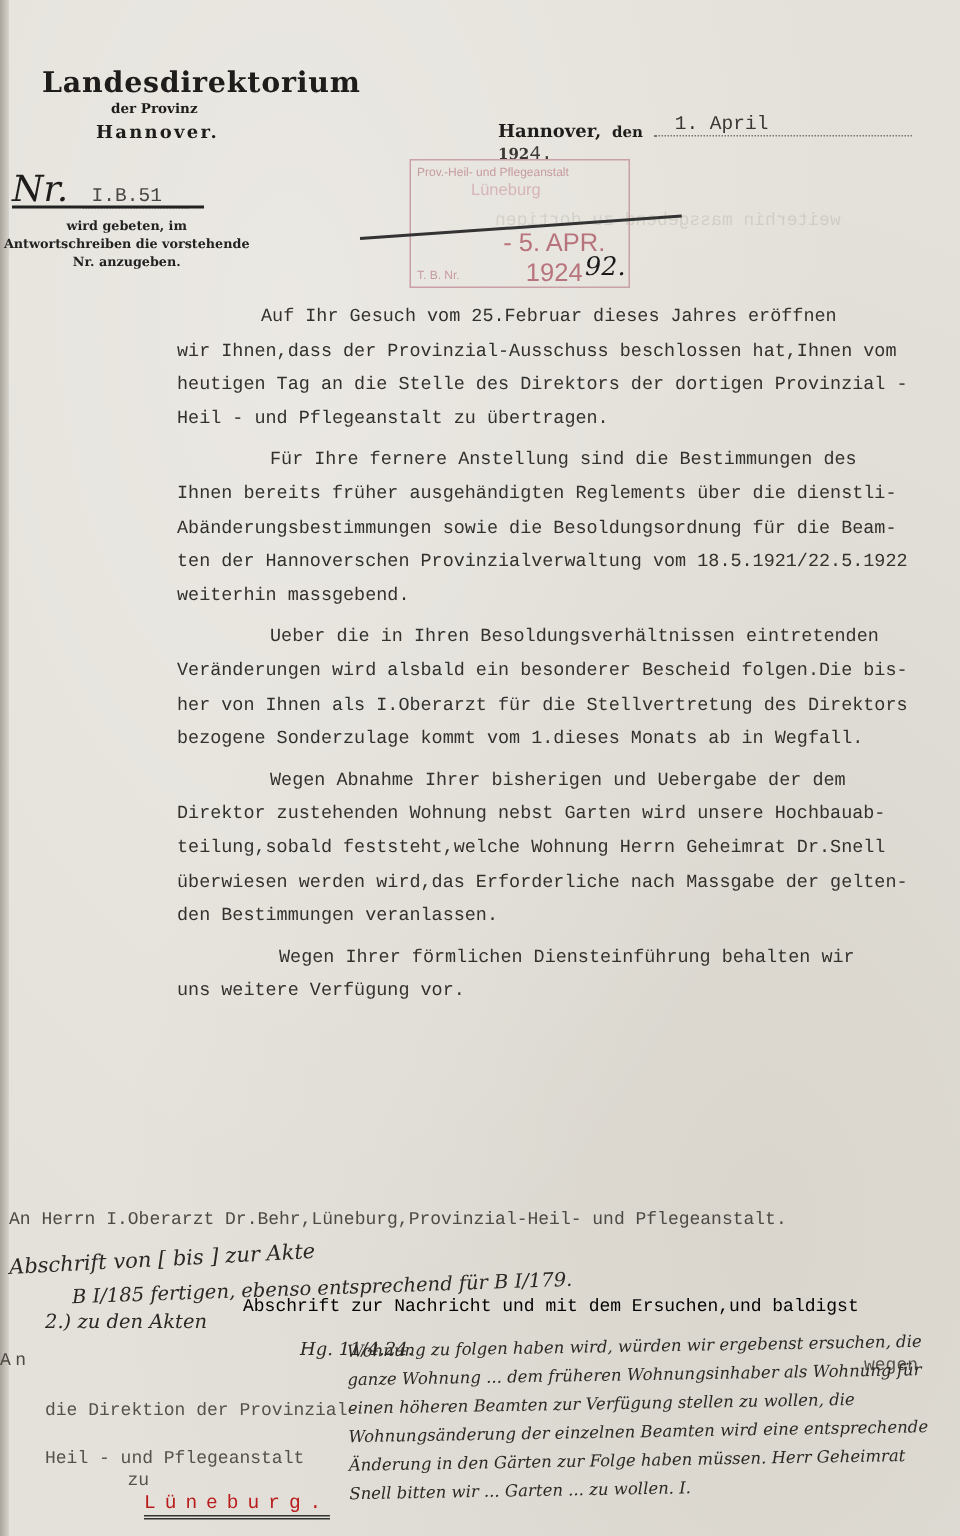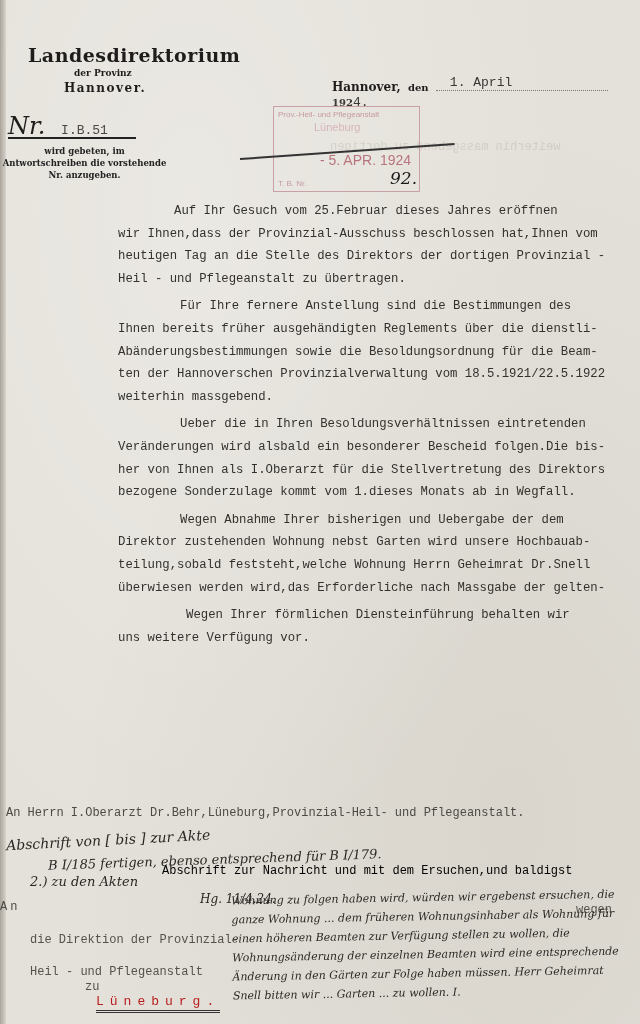--- a/index.html
+++ b/index.html
@@ -25,21 +25,21 @@
   .dateline { position:absolute; left:332px; top:78px; width:300px; font-size:12px; }
   .dateline .city { font-family:"DejaVu Serif", serif; font-weight:bold; color:#1f1d1b; }
   .dateline .den { font-family:"DejaVu Serif", serif; font-size:10px; font-weight:bold; color:#1f1d1b; }
   .dateline .dot-fill { display:inline-block; border-bottom:1px dotted #777; width:172px; position:relative; height:12px; vertical-align:baseline; }
   .dateline .day { position:absolute; left:14px; top:-3px; font-size:13px; }
   .dateline .year { font-family:"DejaVu Serif", serif; font-size:10px; font-weight:bold; }
   .dateline .year-end { font-size:13px; }
   .stamp { position:absolute; left:273px; top:106px; width:145px; height:84px; border:1.5px solid #c9a0a6; color:#c69ba0; font-family:"Liberation Sans", sans-serif; font-size:8px; }
   .stamp .s1 { position:absolute; left:4px; top:3px; }
   .stamp .s2 { position:absolute; left:40px; top:14px; font-size:11px; color:#d6b5b8; }
-  .stamp .s3 { position:absolute; left:46px; top:45px; font-size:14px; color:#b8747c;text-align:center; }
+  .stamp .s3 { position:absolute; left:46px; top:45px; font-size:17px; color:#b8747c;text-align:center; }
   .stamp .s4 { position:absolute; left:4px; top:72px; }
   .stamp-num { position:absolute; left:390px; top:168px; font-family:"DejaVu Serif", serif; font-style:italic; font-size:17px; color:#1a1a1a; }
   .stamp-stroke { position:absolute; left:240px; top:158px; width:215px; height:1.5px; background:#333; transform:rotate(-4deg); transform-origin:left; }
   .body-text { position:absolute; left:118px; top:189px; width:510px; font-size:12.3px; line-height:22.6px; color:#33312e;margin-top:11px; }
   .body-text p { margin:0; }
   .indent { padding-left:62px; }
   .gap { height:5px; }
   .addressee { position:absolute; left:6px; top:806px; font-size:12px; color:#4d4a45; }
   .hand { font-family:"DejaVu Serif", serif; font-style:italic; color:#2a2825; position:absolute; }
   .h1 { left:6px; top:832px; font-size:14px; transform:rotate(-3deg); }
@@ -105,20 +105,21 @@
   <div class="gap"></div>
   <p class="indent">Ueber die in Ihren Besoldungsverhältnissen eintretenden</p>
   <p>Veränderungen wird alsbald ein besonderer Bescheid folgen.Die bis-</p>
   <p>her von Ihnen als I.Oberarzt für die Stellvertretung des Direktors</p>
   <p>bezogene Sonderzulage kommt vom 1.dieses Monats ab in Wegfall.</p>
   <div class="gap"></div>
   <p class="indent">Wegen Abnahme Ihrer bisherigen und Uebergabe der dem</p>
   <p>Direktor zustehenden Wohnung nebst Garten wird unsere Hochbauab-</p>
   <p>teilung,sobald feststeht,welche Wohnung Herrn Geheimrat Dr.Snell</p>
   <p>überwiesen werden wird,das Erforderliche nach Massgabe der gelten-</p>
+  <p>den Bestimmungen veranlassen.</p>
   <div class="gap"></div>
   <p class="indent" style="padding-left:68px">Wegen Ihrer förmlichen Diensteinführung behalten wir</p>
   <p>uns weitere Verfügung vor.</p>
 </div>
 
 <div class="addressee">An Herrn I.Oberarzt Dr.Behr,Lüneburg,Provinzial-Heil- und Pflegeanstalt.</div>
 
 <div class="hand h1">Abschrift von [ bis ] zur Akte</div>
 <div class="hand h2">B I/185 fertigen, ebenso entsprechend für B I/179.</div>
 <div class="copy-line">Abschrift zur Nachricht und mit dem Ersuchen,und baldigst</div>

